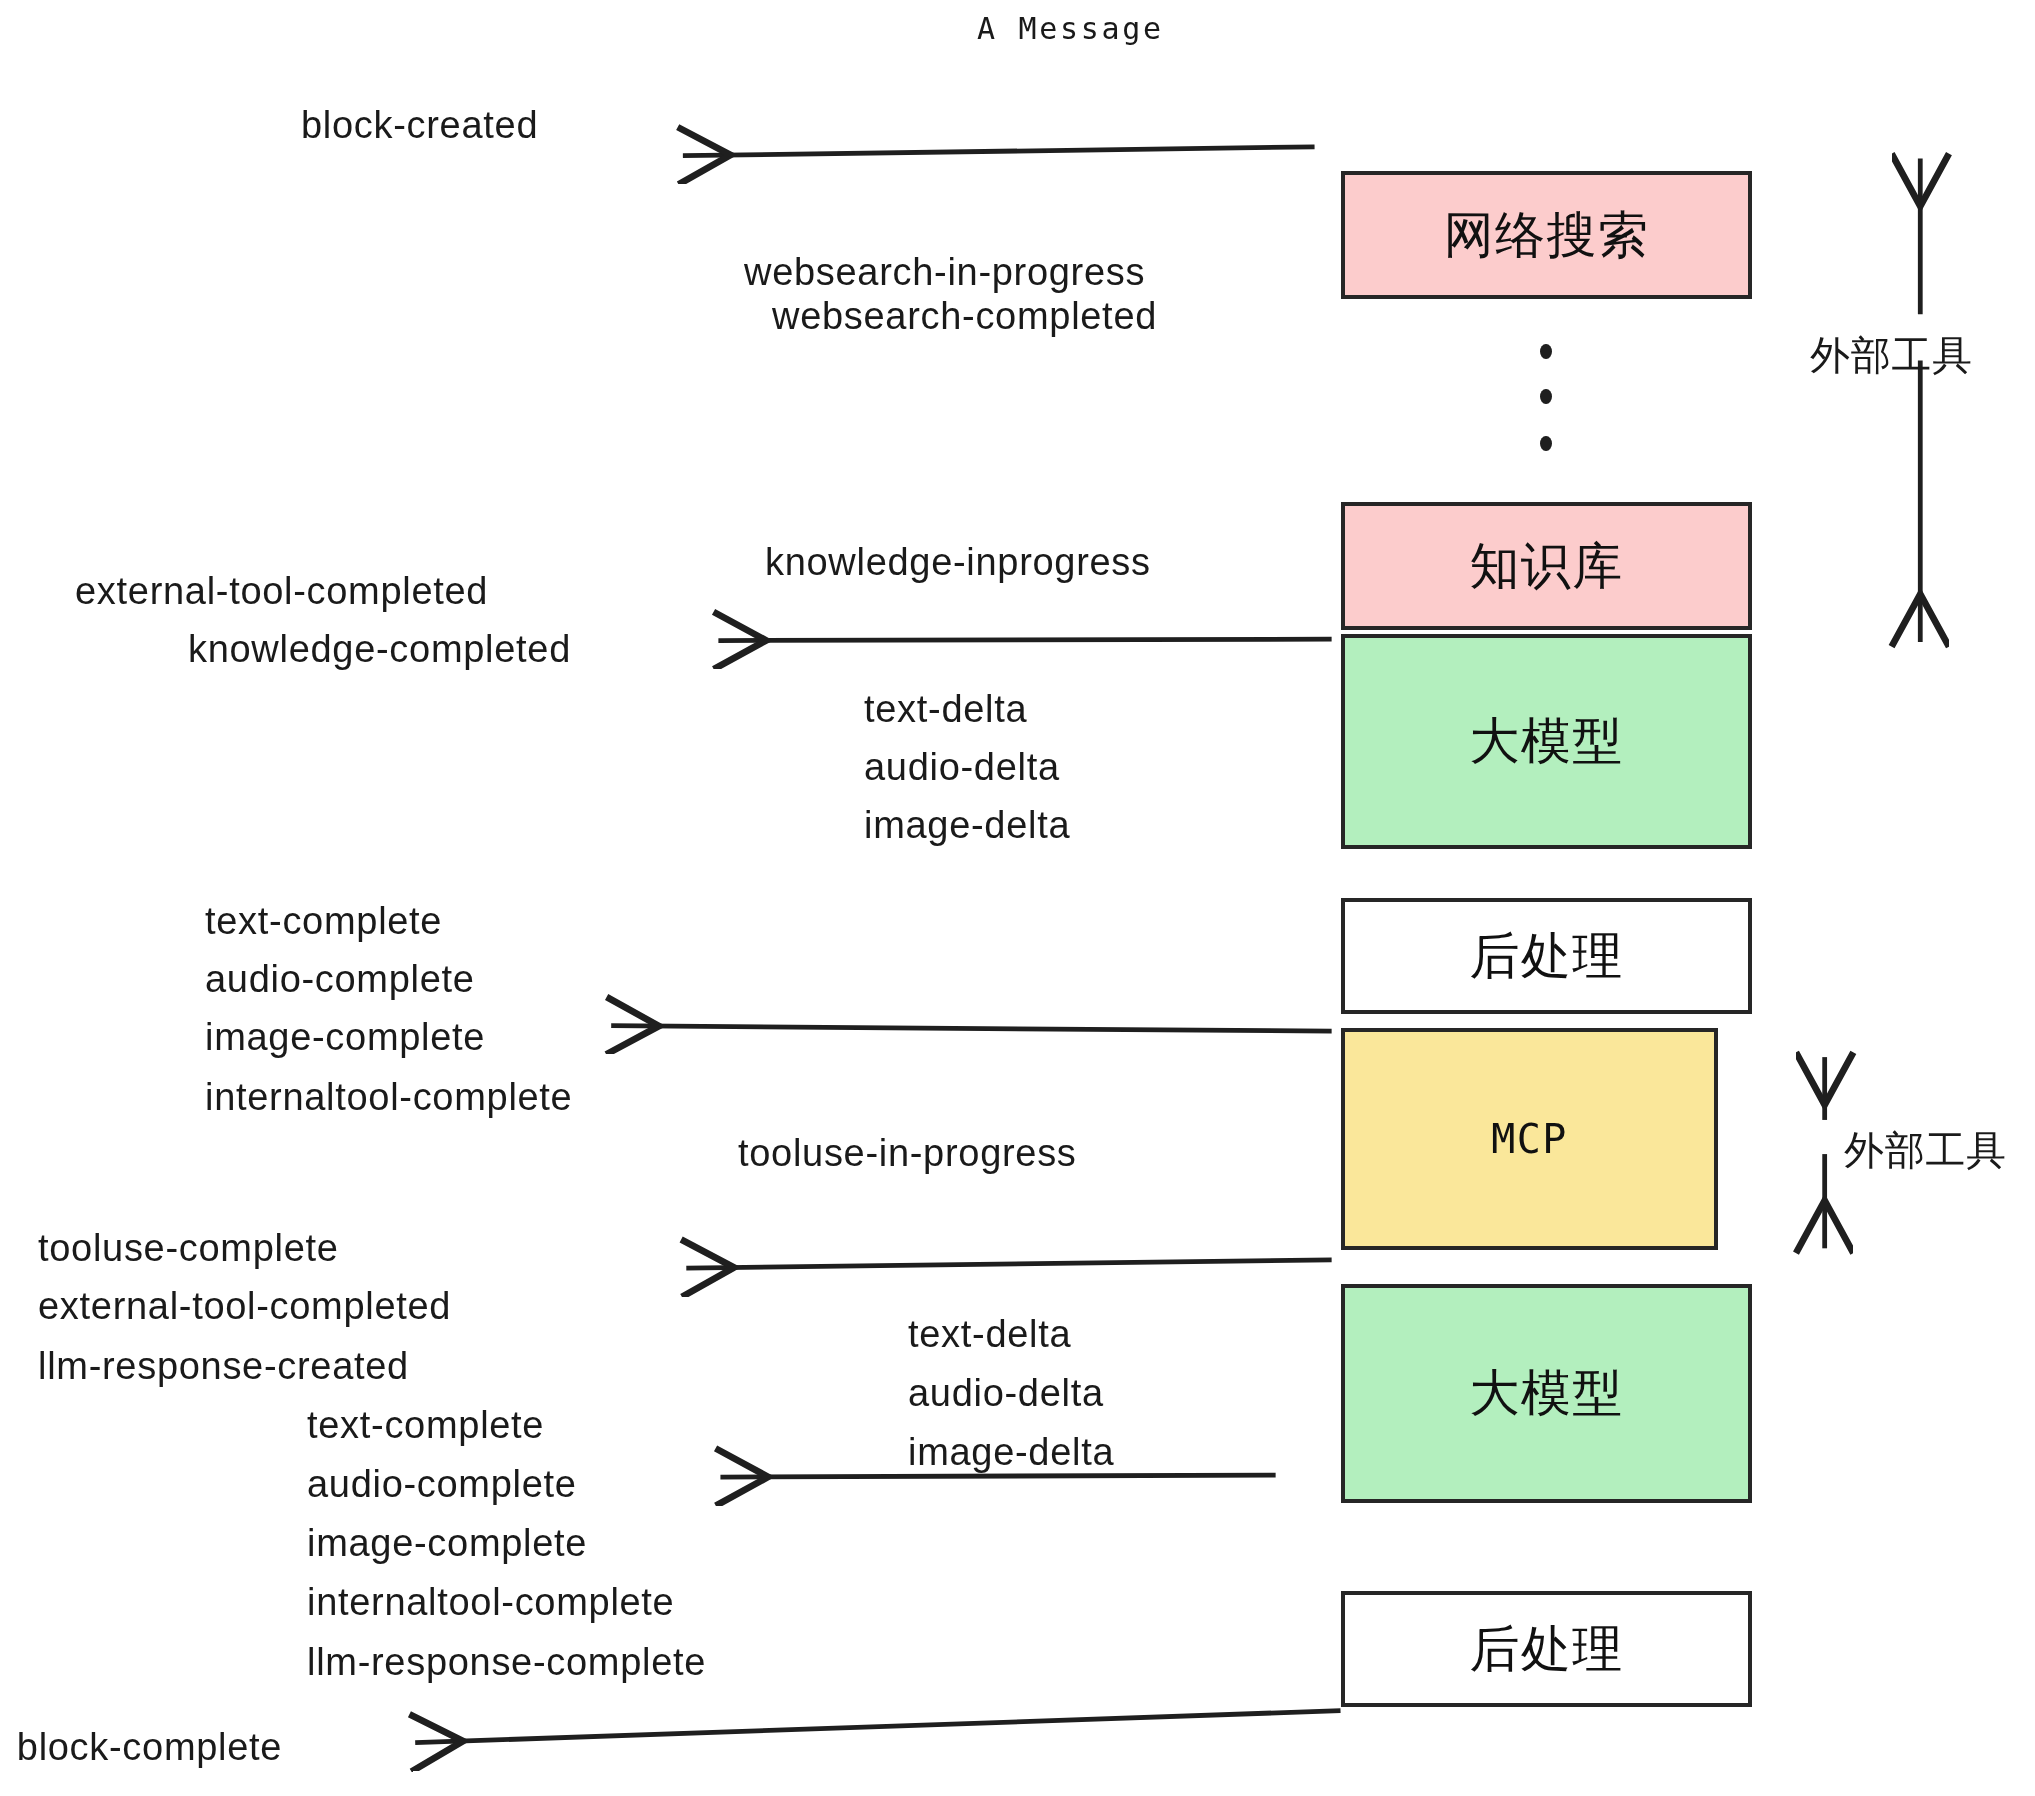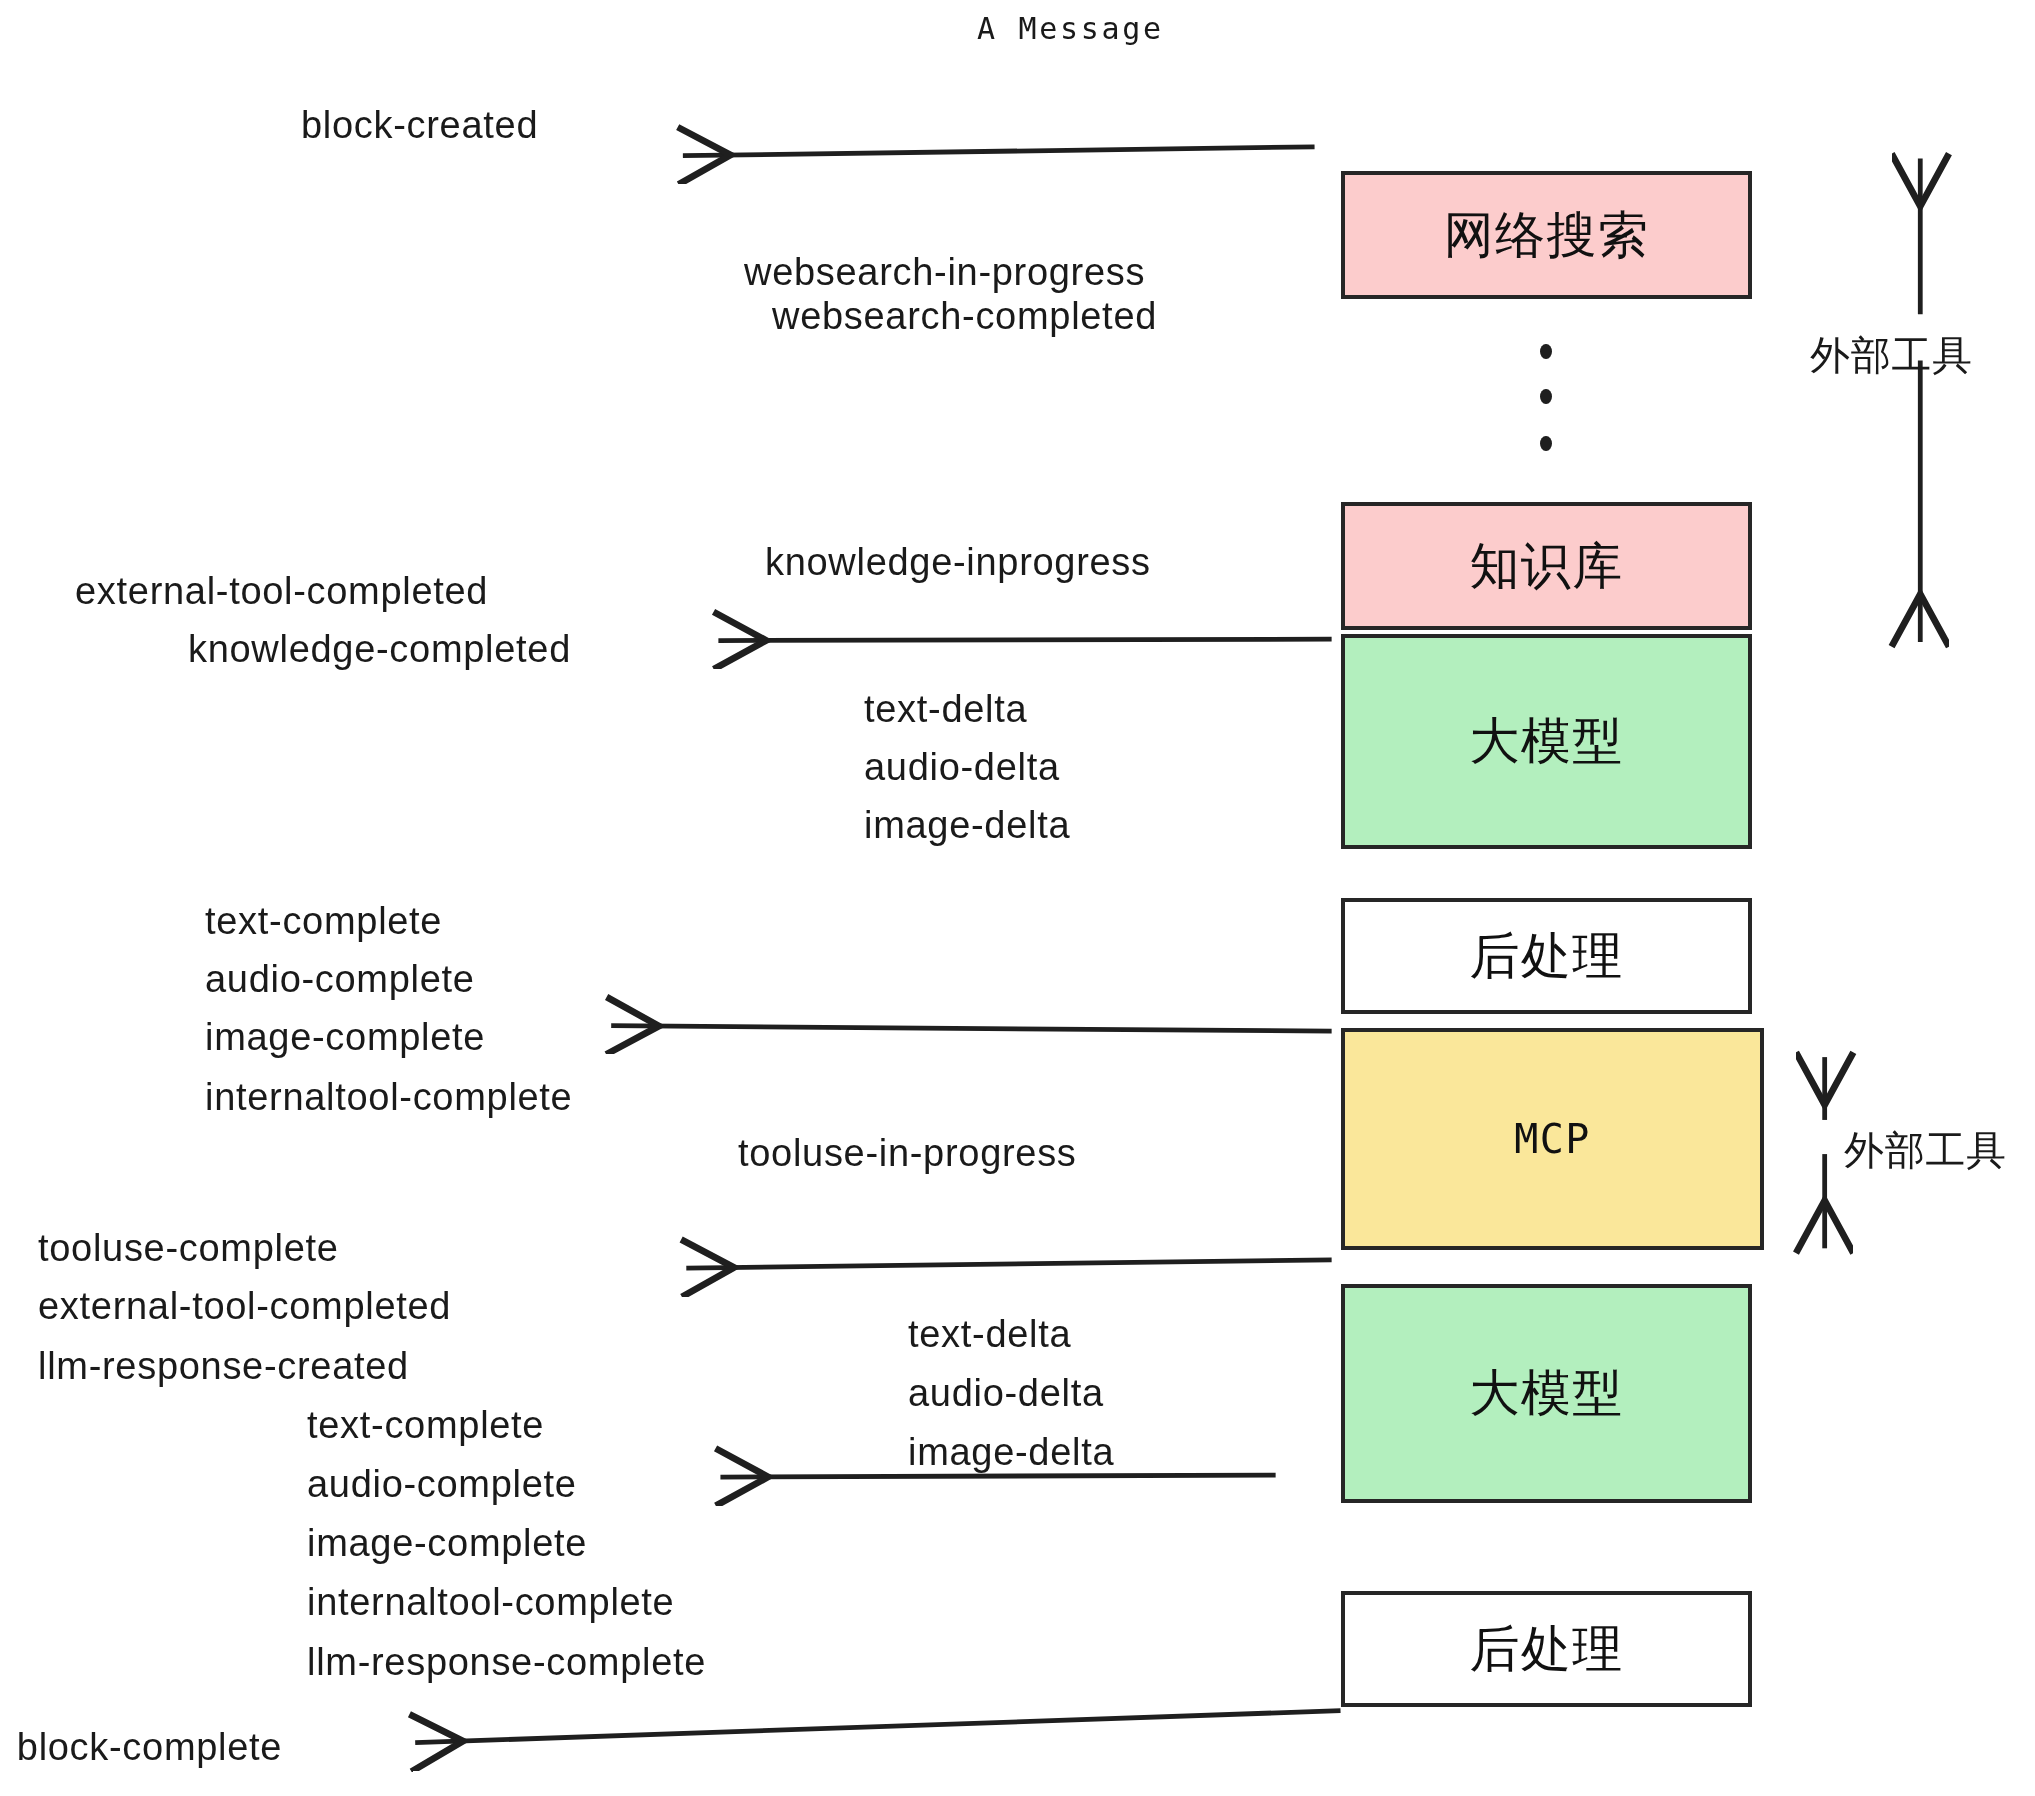--- a/index.html
+++ b/index.html
@@ -108,21 +108,21 @@
   </svg>
 
   <div class="box" style="left:1341px; top:171px; width:411px; height:128px; background:#fccccc;">网络搜索</div>
 
   <div class="box" style="left:1341px; top:502px; width:411px; height:128px; background:#fccccc;">知识库</div>
 
   <div class="box" style="left:1341px; top:634px; width:411px; height:215px; background:#b3efbe;">大模型</div>
 
   <div class="box" style="left:1341px; top:898px; width:411px; height:116px; background:#ffffff;">后处理</div>
 
-  <div class="box mcp-label" style="left:1341px; top:1028px; width:423px; height:222px; background:#fae79a;">MCP</div>
+  <div class="box mcp-label" style="left:1341px; top:1028px; width:377px; height:222px; background:#fae79a;">MCP</div>
 
   <div class="box" style="left:1341px; top:1284px; width:411px; height:219px; background:#b3efbe;">大模型</div>
 
   <div class="box" style="left:1341px; top:1591px; width:411px; height:116px; background:#ffffff;">后处理</div>
 
   <div class="dot" style="left:1540px; top:344px;"></div>
   <div class="dot" style="left:1540px; top:389px;"></div>
   <div class="dot" style="left:1540px; top:436px;"></div>
 
   <div class="lbl" style="left:301px;  top:106px;">block-created</div>

